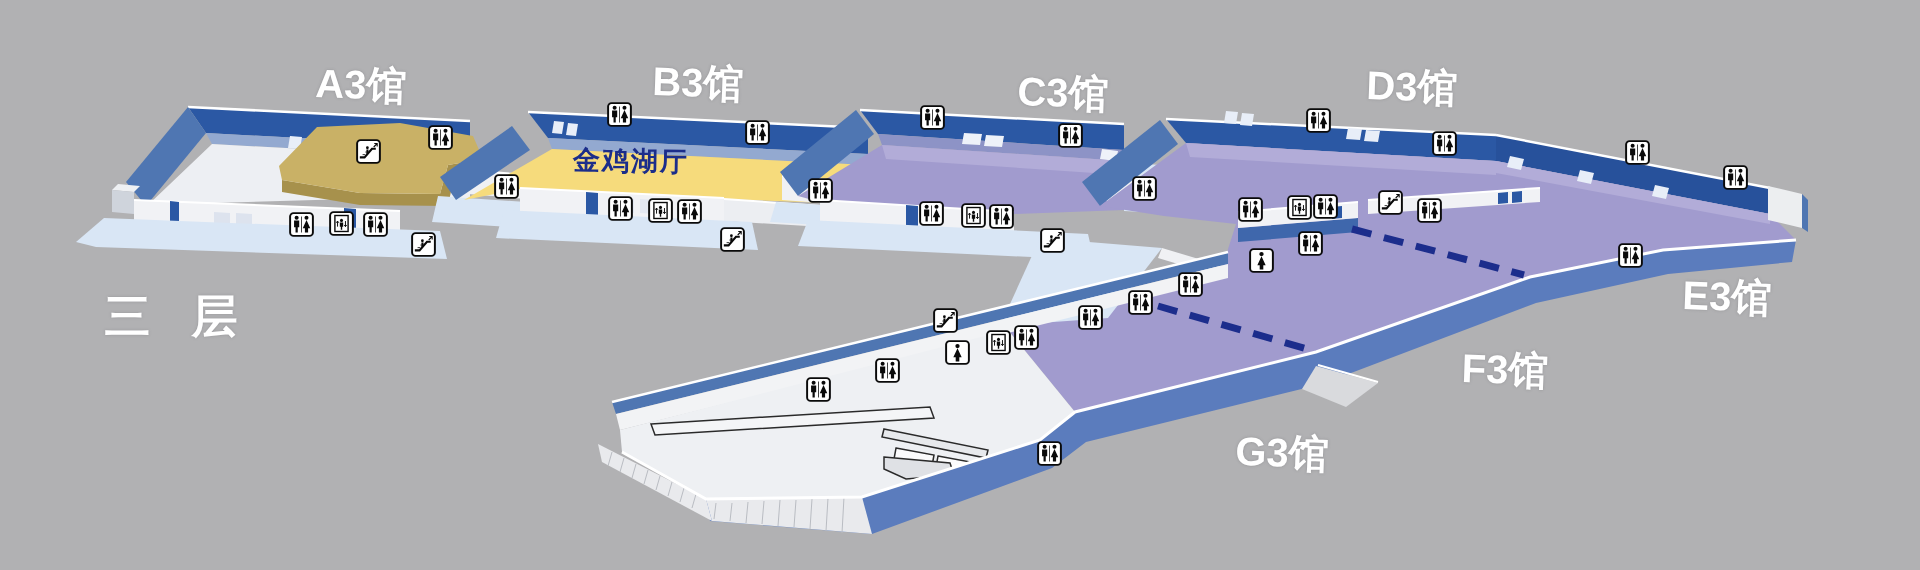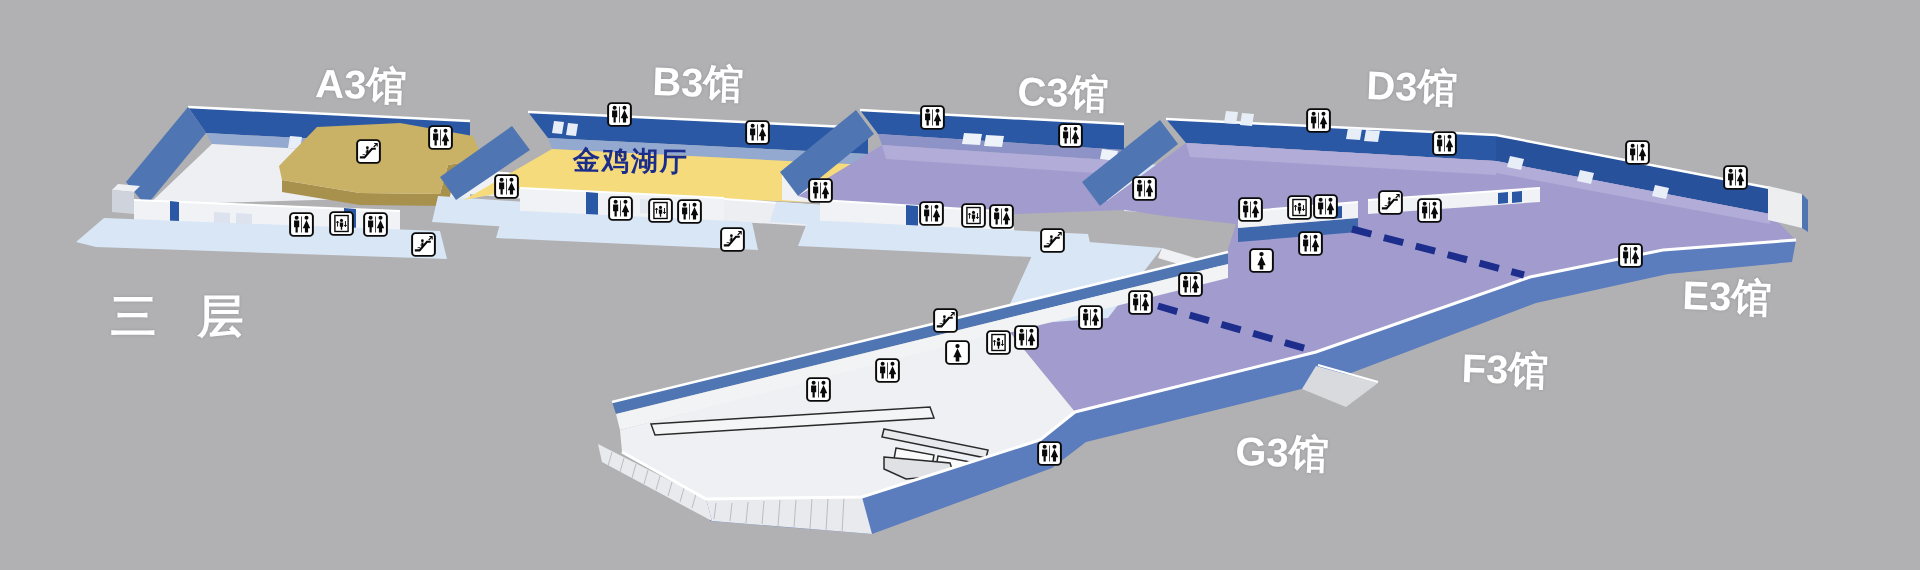--- a/index.html
+++ b/index.html
@@ -15,21 +15,21 @@
                transform:translate(-50%,-50%);white-space:nowrap;text-shadow:0 0 3px rgba(110,110,115,.4);}
   .room-label{position:absolute;color:#1b2d8a;font-weight:bold;font-size:27px;letter-spacing:2px;
               transform:translate(-50%,-50%) rotate(1deg);white-space:nowrap;}
   .lbl-a3{left:361px;top:85px;}
   .lbl-b3{left:698px;top:83px;}
   .lbl-c3{left:1063px;top:93px;}
   .lbl-d3{left:1412px;top:87px;}
   .lbl-e3{left:1727px;top:297px;}
   .lbl-f3{left:1505px;top:370px;}
   .lbl-g3{left:1282px;top:453px;}
-  .lbl-floor{left:184px;top:317px;}
+  .lbl-floor{left:178px;top:317px;}
   .lbl-jinjihu{left:631px;top:161px;}
 </style>
 </head>
 <body>
 
 <div class="stage">
 
 <svg class="map" width="1920" height="570" viewBox="0 0 1920 570">
   <defs>
     <symbol id="sym-restroom" viewBox="0 0 36 36">

